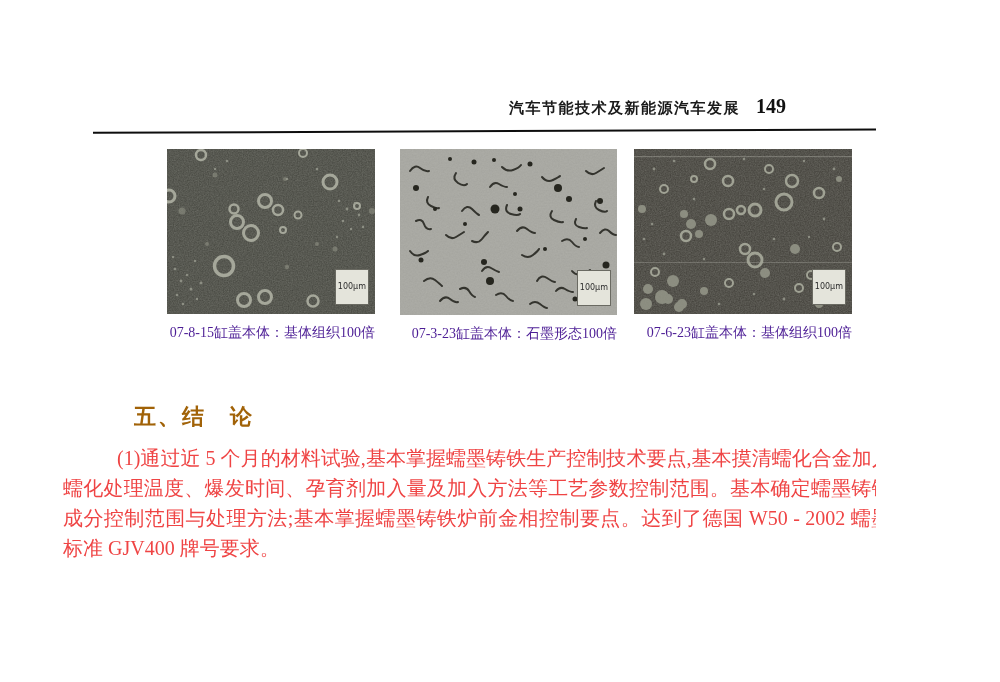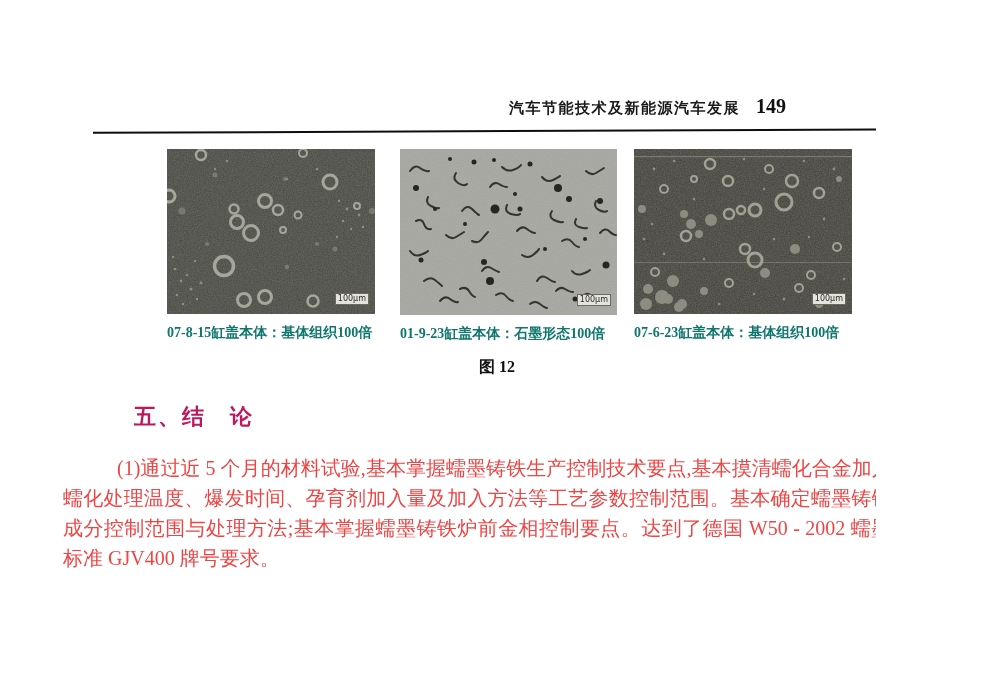--- a/index.html
+++ b/index.html
@@ -34,37 +34,37 @@
   .figure-row { position:absolute; top:149px; left:167px; display:flex; align-items:flex-start; }
   .figure { position:relative; }
   .figure + .figure { margin-left:25px; }
   .figure.f3 { margin-left:17px; }
   .img-wrap { position:relative; line-height:0; }
   .micrograph { display:block; }
   .scale-chip {
     position:absolute; right:6px; bottom:9px;
     background:#e4e4db; border:1px solid #6a6a62;
     font-family:"DejaVu Sans",sans-serif; font-size:8px; line-height:10px;
-    padding:0 2px; color:#2c2c2c;
+    padding:12px 2px; color:#2c2c2c;
   }
   .fig-caption {
-    margin-top:11px; text-align:left; white-space:nowrap;
-    font-weight:bold; font-size:14px; color:#0f766e; line-height:16px;
+    margin-top:11px; text-align:right; white-space:nowrap;
+    font-weight:normal; font-size:14px; color:#4c1d95; line-height:16px;
   }
   .figure-label {
     position:absolute; top:357px; left:0; width:994px; text-align:center;
     font-weight:bold; font-size:16px; color:#111;
   }
 
   
   .conclusion { position:absolute; top:402px; left:63px; width:869px; }
   .conclusion-heading {
     font-family:"Liberation Sans","DejaVu Sans",sans-serif;
     font-weight:bold; font-size:22px; letter-spacing:2px;
-    margin:0 0 21px 71px; color:#be185d;
+    margin:0 0 11px 71px; color:#a16207;
   }
   .conclusion p {
     margin:0; font-size:20px; line-height:30px;
     text-align:justify; text-indent:2.7em; color:#ef4444;
   }
 </style>
 </head>
 <body>
 
 <div class="page">
@@ -207,21 +207,21 @@
               <circle cx="185" cy="90" r="2"></circle>
             <circle cx="35" cy="60" r="2"></circle>
               <circle cx="65" cy="75" r="2"></circle>
               <circle cx="145" cy="100" r="2"></circle>
             <circle cx="120" cy="60" r="2.5"></circle>
               <circle cx="175" cy="150" r="2.5"></circle>
           </g>
         </svg>
         <span class="scale-chip">100μm</span>
       </div>
-      <div class="fig-caption">01-9-23缸盖本体：石墨形态100倍</div>
+      <div class="fig-caption">07-3-23缸盖本体：石墨形态100倍</div>
     </div>
 
     <div class="figure f3">
       <div class="img-wrap">
         <svg class="micrograph" width="218" height="165" viewBox="0 0 218 165">
           <rect width="218" height="165" fill="#413f39"></rect>
           <rect width="218" height="165" filter="url(#grainLight)" opacity="0.5"></rect>
           <rect x="0" y="7" width="218" height="1.2" fill="#cfcfc6" opacity="0.3"></rect>
           <rect x="0" y="113" width="218" height="1" fill="#cfcfc6" opacity="0.25"></rect>
           <g fill="none" stroke="#a0a294">
@@ -284,20 +284,19 @@
               <circle cx="130" cy="40" r="1.2"></circle>
               <circle cx="18" cy="75" r="1.3"></circle>
           </g>
         </svg>
         <span class="scale-chip">100μm</span>
       </div>
       <div class="fig-caption">07-6-23缸盖本体：基体组织100倍</div>
     </div>
   </div>
 
-  <div class="figure-label">图 12</div>
 
   <div class="conclusion">
     <h2 class="conclusion-heading">五、结　论</h2>
     <p>(1)通过近 5 个月的材料试验,基本掌握蠕墨铸铁生产控制技术要点,基本摸清蠕化合金加入量、蠕化处理温度、爆发时间、孕育剂加入量及加入方法等工艺参数控制范围。基本确定蠕墨铸铁化学成分控制范围与处理方法;基本掌握蠕墨铸铁炉前金相控制要点。达到了德国 W50 - 2002 蠕墨铸铁标准 GJV400 牌号要求。</p>
   </div>
 
 </div>
 
 </body></html>

